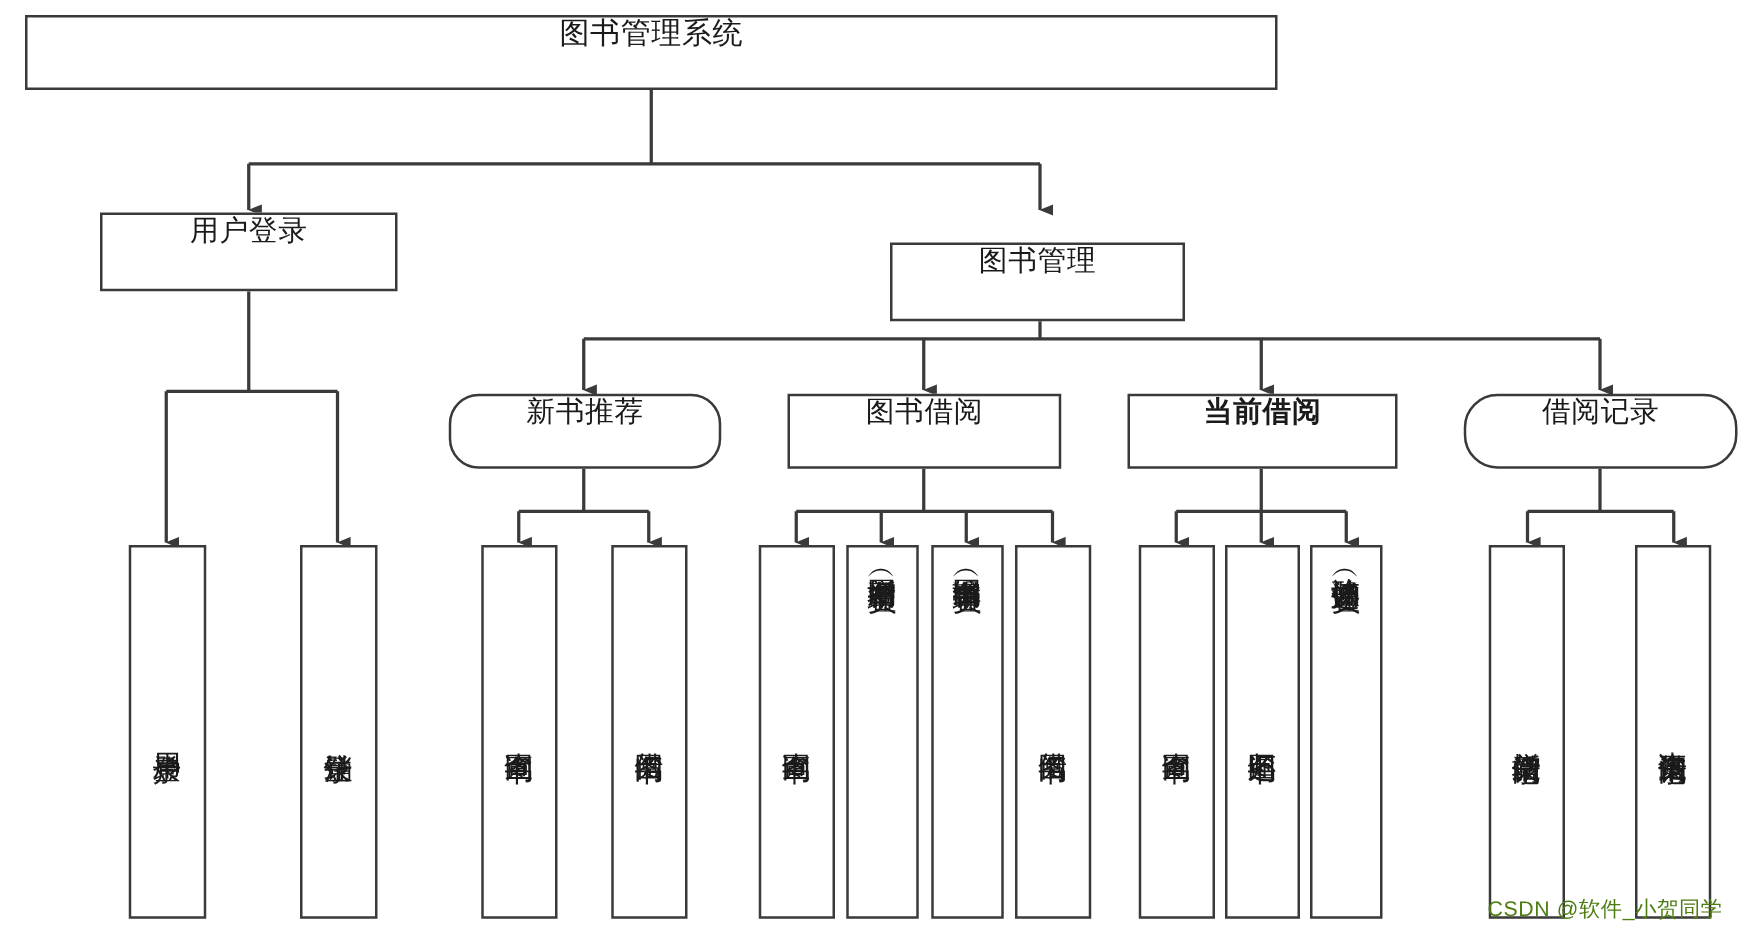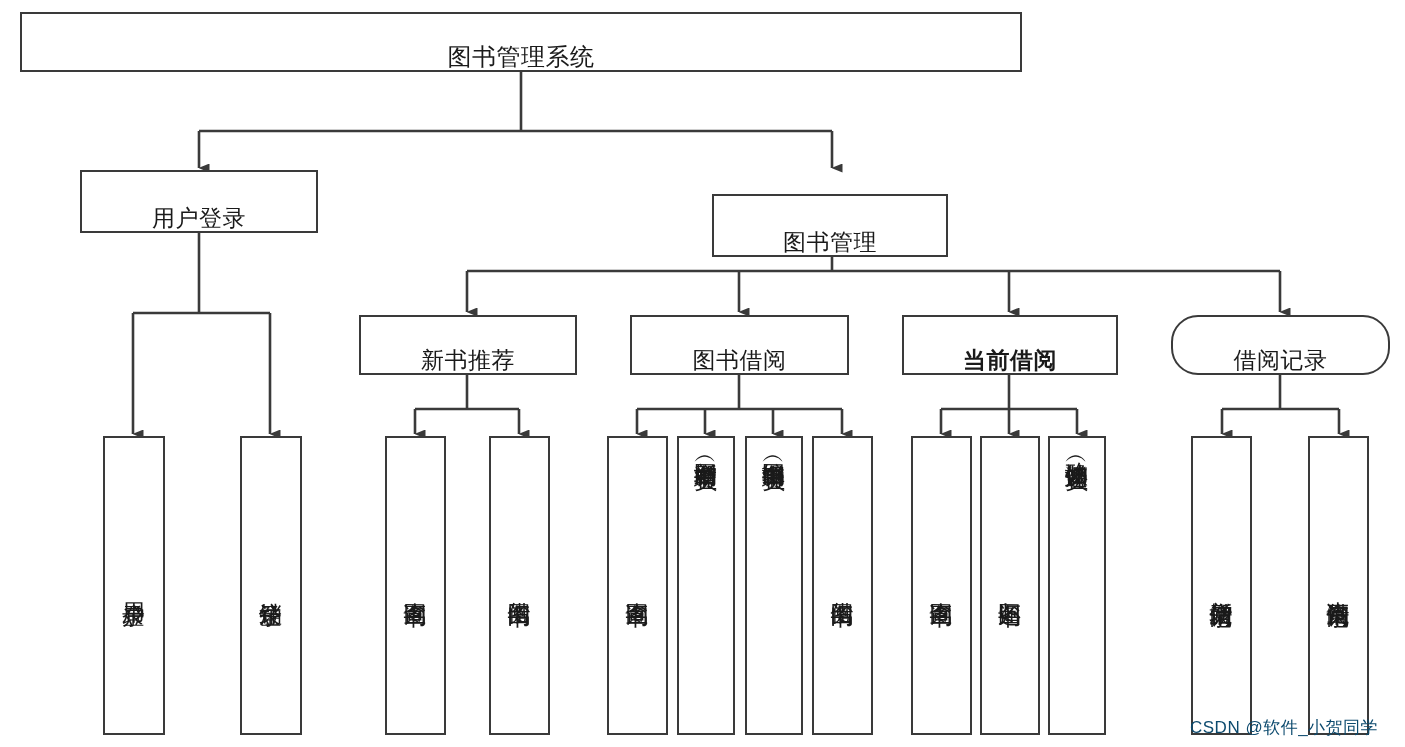--- a/index.html
+++ b/index.html
@@ -24,21 +24,21 @@
     width: 1405px;
     height: 747px;
     pointer-events: none;
   }
   .node {
     position: absolute;
     box-sizing: border-box;
     border: 2px solid #3a3a3a;
     background: #ffffff;
     display: flex;
-    align-items: flex-end;
+    align-items: flex-start;
     justify-content: center;
     color: #1a1a1a;
   }
   .node.horizontal {
     font-size: 23px;
     letter-spacing: 0.5px;
     line-height: 1.1;
   }
   .node.root {
     font-size: 24px;
@@ -56,21 +56,21 @@
     letter-spacing: 1px;
     white-space: nowrap;
     display: block;
   }
   .node.vertical.align-mid { align-items: center; }
   .node.vertical.align-top { align-items: flex-start; }
   .node.vertical.align-top .vtext { margin-top: 6px; }
   .watermark {
     position: absolute;
     font-size: 17px;
-    color: #0c4a6e;
+    color: #4d7c0f;
     white-space: nowrap;
     letter-spacing: 0.5px;
   }
 </style>
 </head>
 <body>
 
 <div id="canvas">
 
   <svg id="edges" viewBox="0 0 1405 747" xmlns="http://www.w3.org/2000/svg">
@@ -129,21 +129,21 @@
   </div>
 
   <div class="node horizontal" style="left:80px; top:170px; width:238px; height:63px;">
     <span>用户登录</span>
   </div>
 
   <div class="node horizontal" style="left:712px; top:170px; width:236px; height:63px;margin-top:24px;">
     <span>图书管理</span>
   </div>
 
-  <div class="node horizontal" style="left:359px; top:315px; width:218px; height:60px;">
+  <div class="node horizontal" style="left:359px; top:315px; width:218px; height:60px;border-radius:24px;">
     <span>新书推荐</span>
   </div>
 
   <div class="node horizontal" style="left:630px; top:315px; width:219px; height:60px;">
     <span>图书借阅</span>
   </div>
 
   <div class="node horizontal" style="left:902px; top:315px; width:216px; height:60px;font-weight:bold;">
     <span>当前借阅</span>
   </div>

